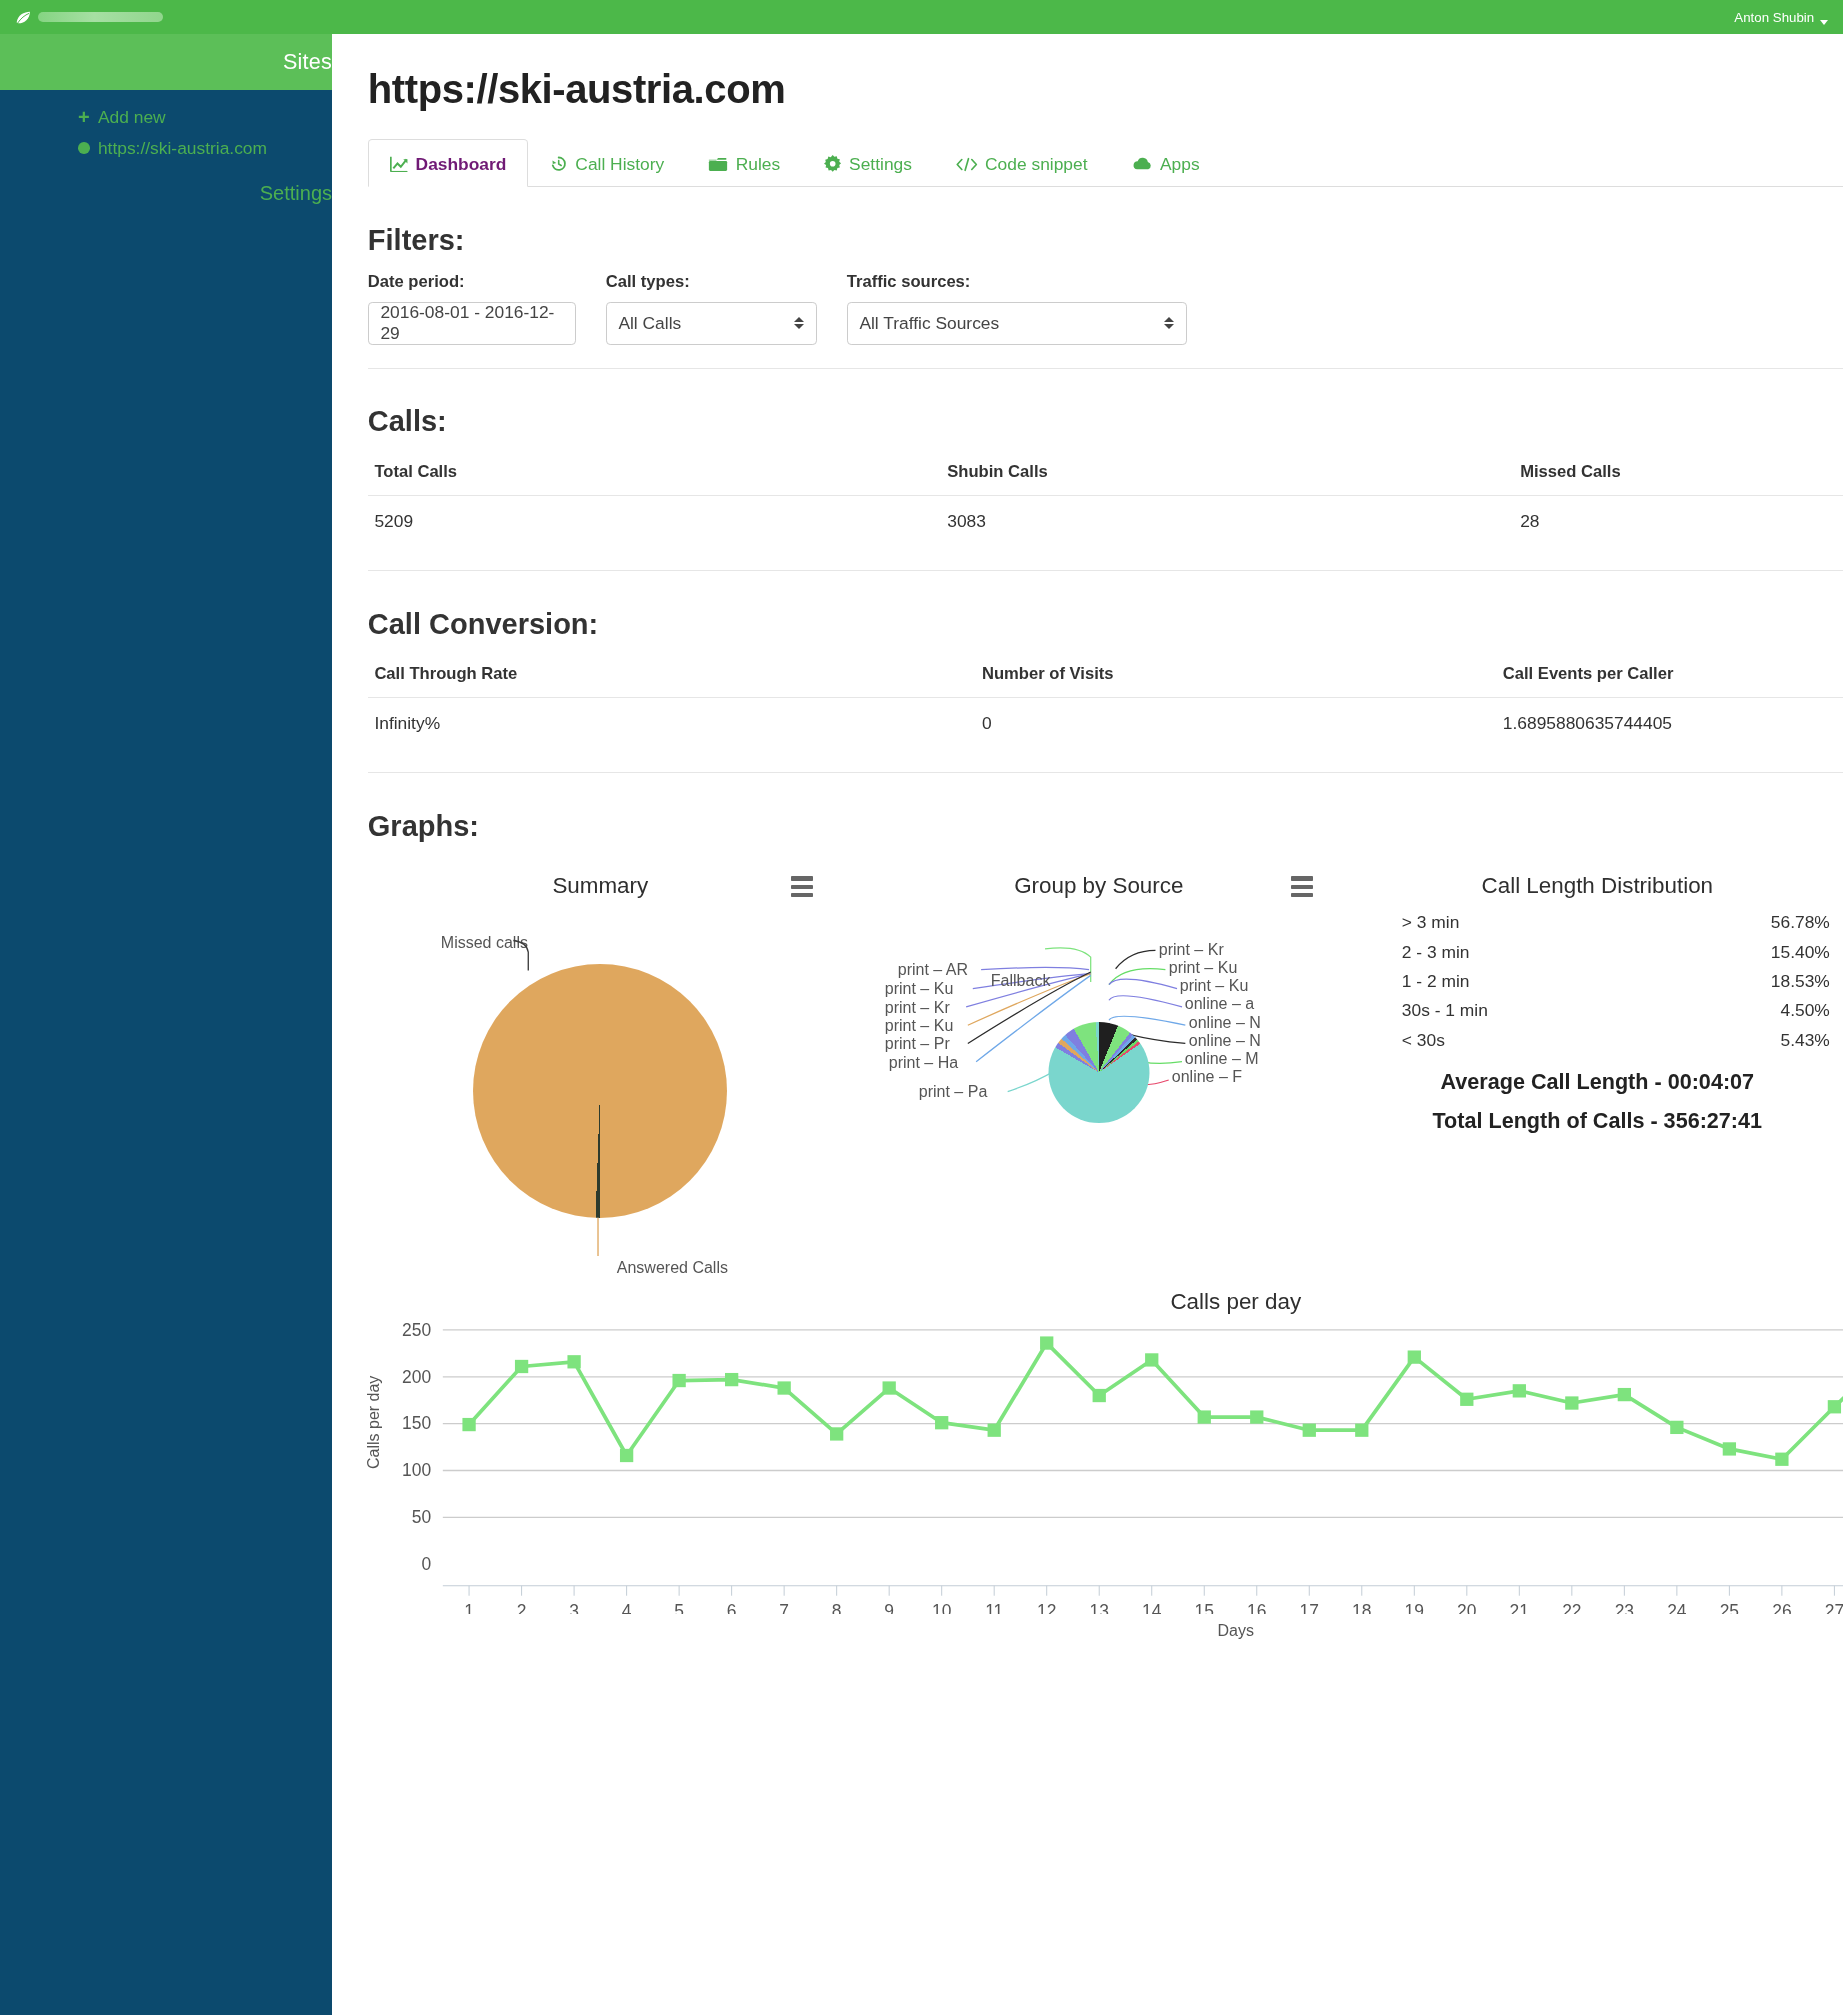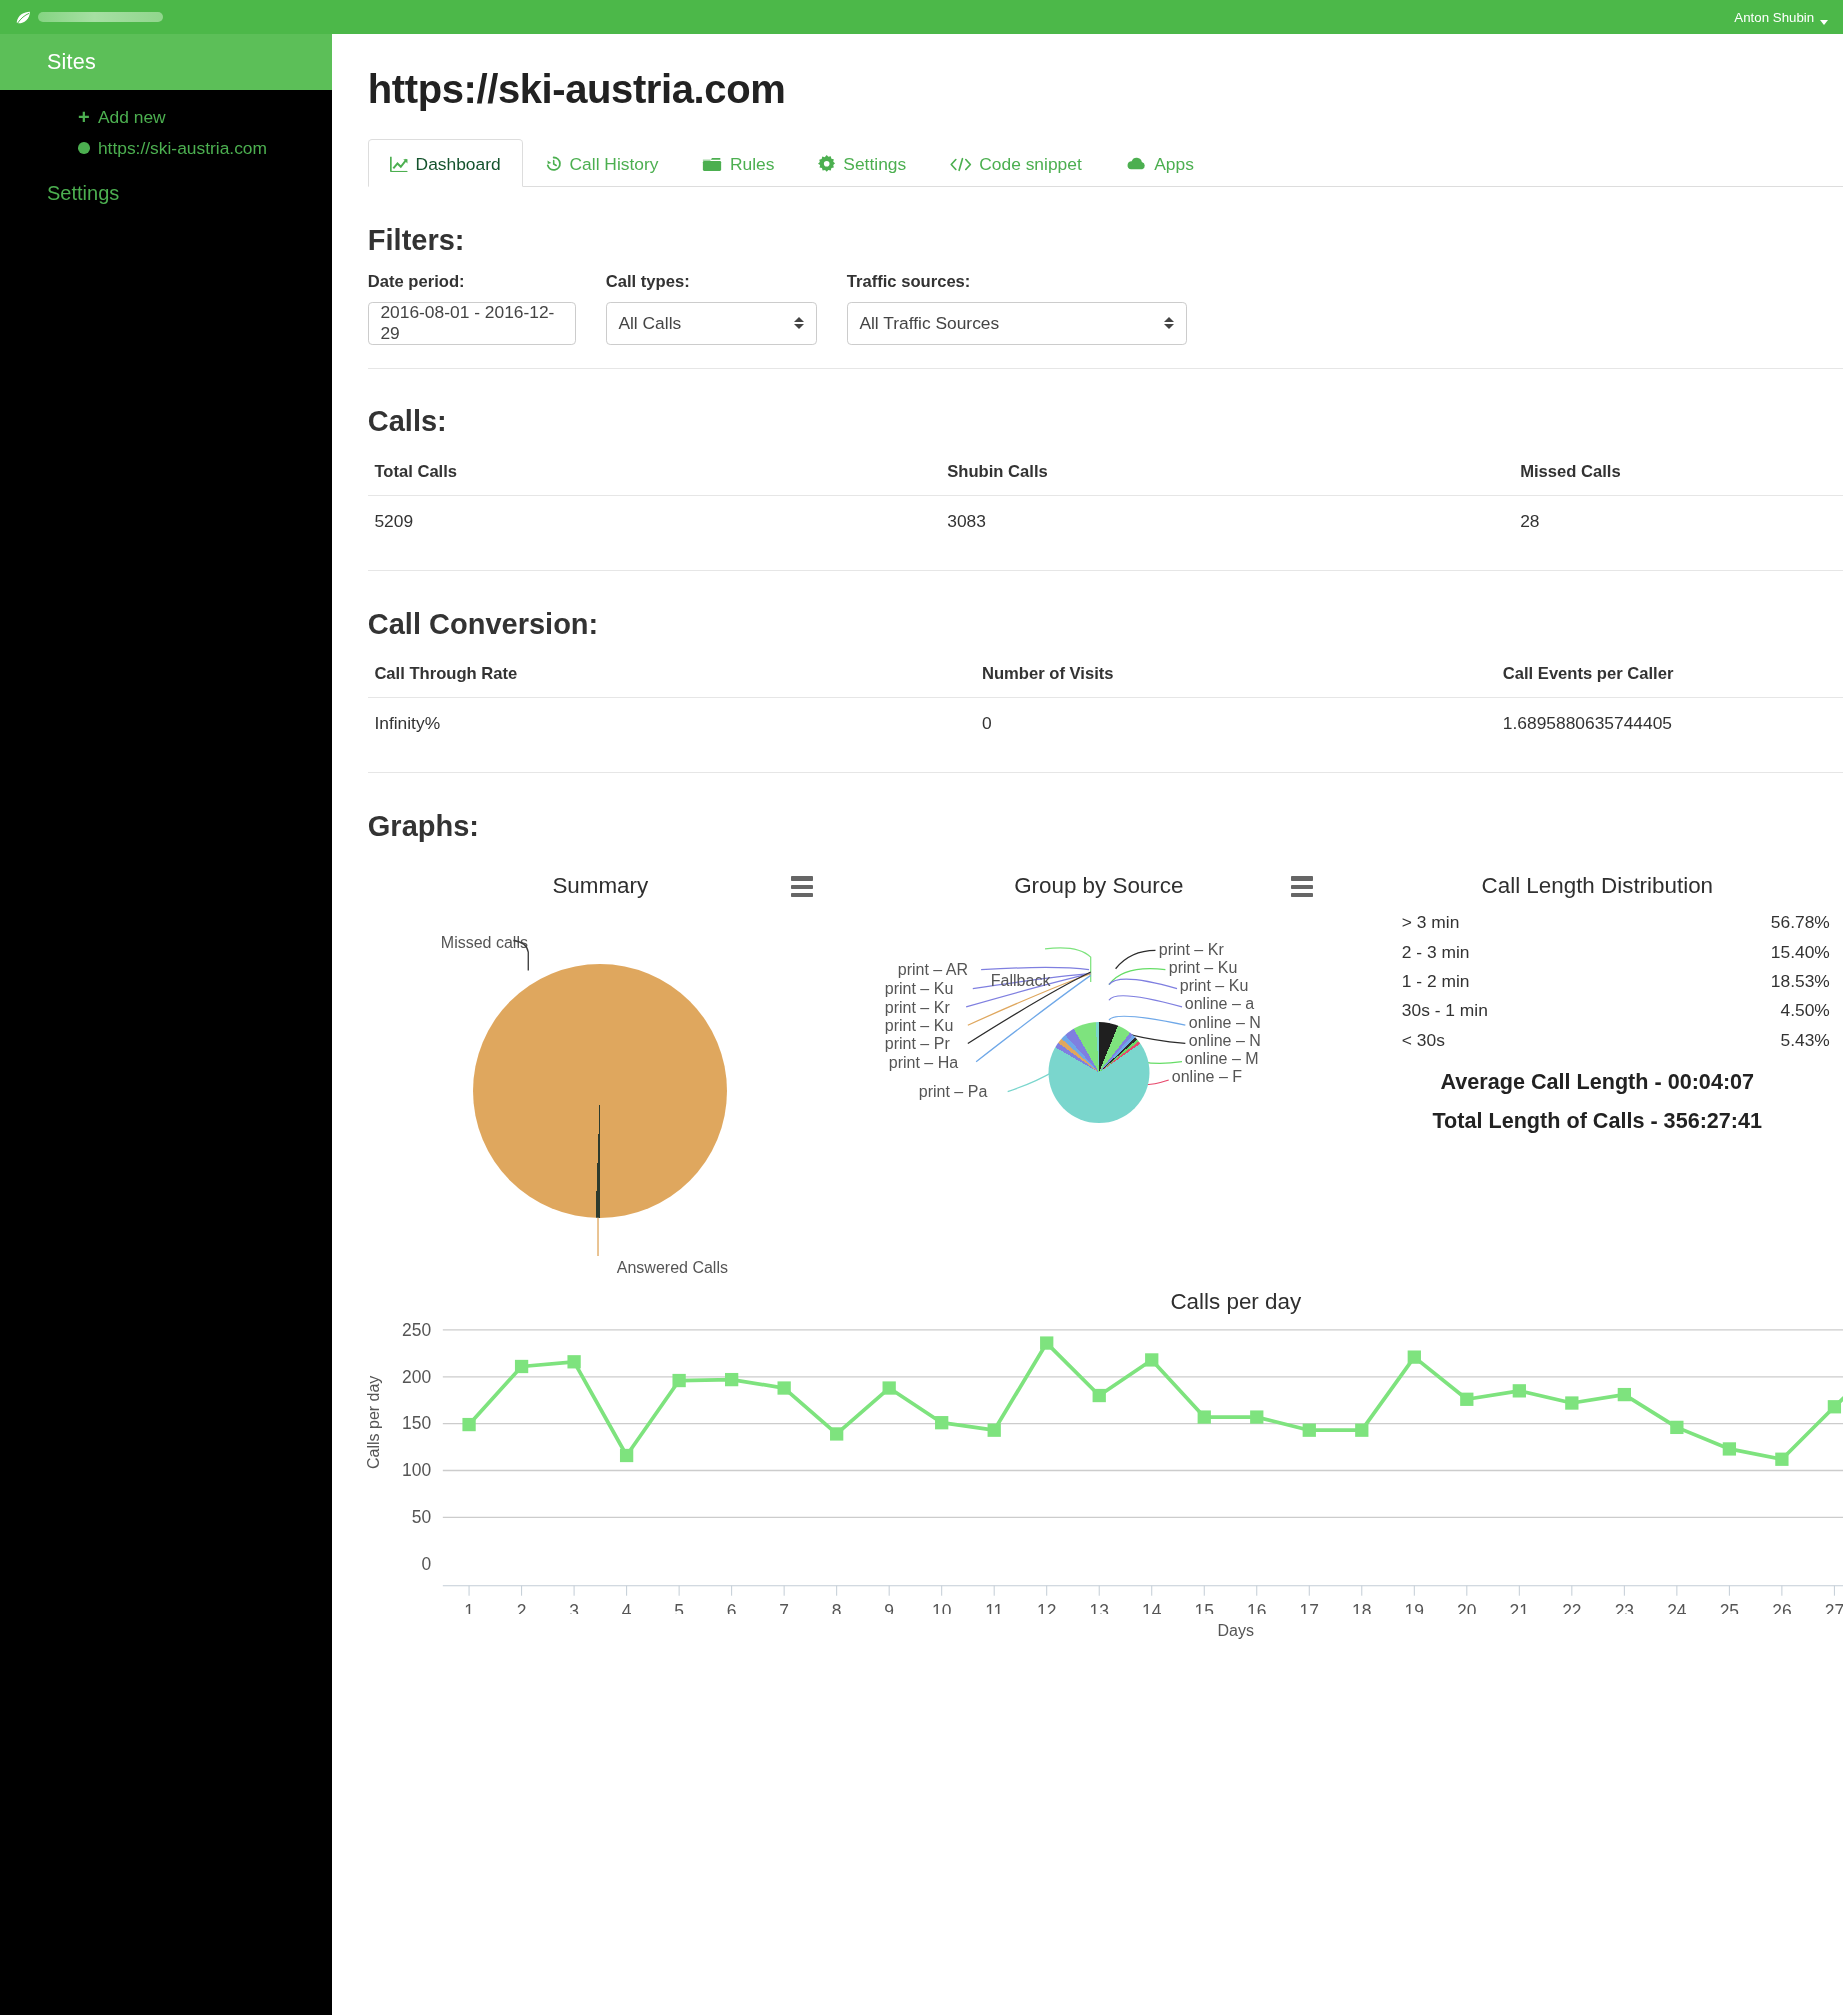--- a/index.html
+++ b/index.html
@@ -24,21 +24,21 @@
   .brand-smudge {
     width: 125px; height: 10.8px; border-radius: 5.8px;
     background: linear-gradient(90deg,#8fd98c 0%, #b6e6b3 45%, #9ddb99 100%);
     opacity:.85;
   }
   .user-menu { display:flex; align-items:flex-end; gap:5.8px; color:#fff; font-size:13.3px; }
   .caret-down { width:0;height:0;border-left:4.2px solid transparent;border-right:4.2px solid transparent;border-top:5px solid #fff; }
 
   
   .layout { display:flex; height: calc(2015px - 34px); }
-  .sidebar { width: 332px; background:#000000; flex:0 0 332px; }
+  .sidebar { width: 332px; background:#0c4a6e; flex:0 0 332px;text-align:right; }
   .sidebar-head {
     background:#5cbf58; color:#fff; font-size:21.6px;
     padding: 15px 0 15px 47px; letter-spacing:0.2px;
   }
   .side-list { padding-top: 11.6px; }
   .side-item {
     display:flex; align-items:center; gap:8.3px;
     font-size:17.4px; color:#4CAF50; padding: 5px 0 5px 78px;
     cursor:pointer;
   }
@@ -60,21 +60,21 @@
     border-bottom: 0.8px solid #ddd; padding-left:0;
   }
   .tab {
     display:flex; align-items:center; gap:7.5px;
     font-size: 17.4px; color:#4CAF50; padding: 13.3px 21px 11.6px 21px;
     cursor:pointer; position:relative; top:0.8px;
     border:0.8px solid transparent; border-radius:4.2px 4.2px 0 0;
     white-space:nowrap;
   }
   .tab.active {
-    color:#14532d; font-weight:400; background:#fff;
+    color:#701a75; font-weight:700; background:#fff;
     border-color:#ddd; border-bottom-color:#fff;
   }
   .tab .ti { display:inline-flex; align-items:center; }
 
   
   .panel { padding: 0 10.8px; }
   .sec-title { font-size:29px; font-weight:700; color:#333; margin: 37px 0 15px 0; }
   .hr { height:0.8px; background:#e6e6e6; margin: 23px 0 0 0; }
 
   .filters-row { display:flex; gap:0; }

